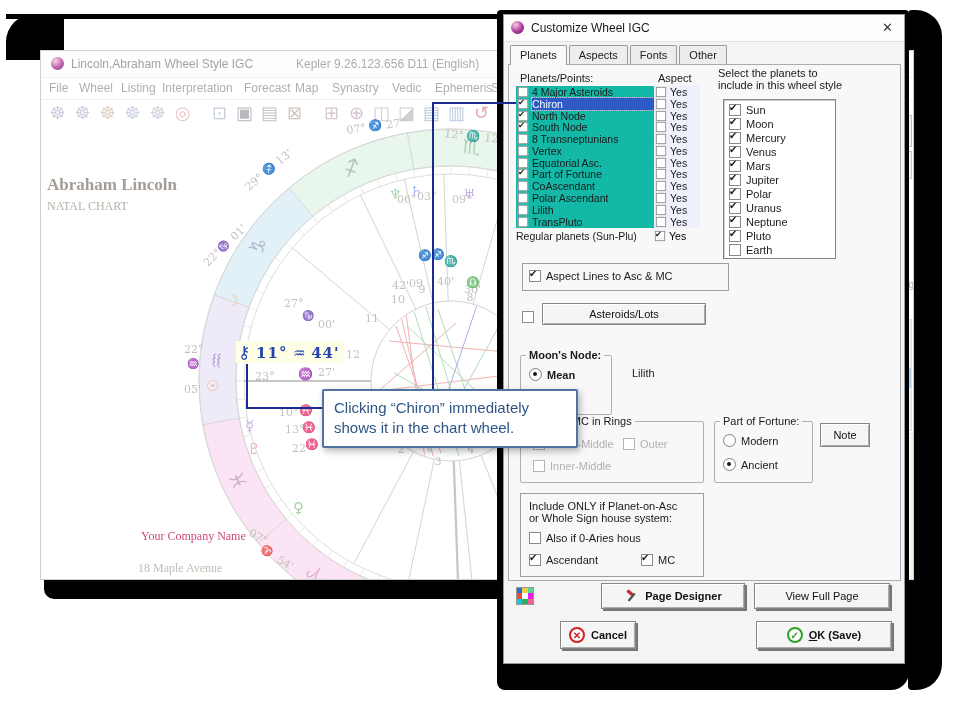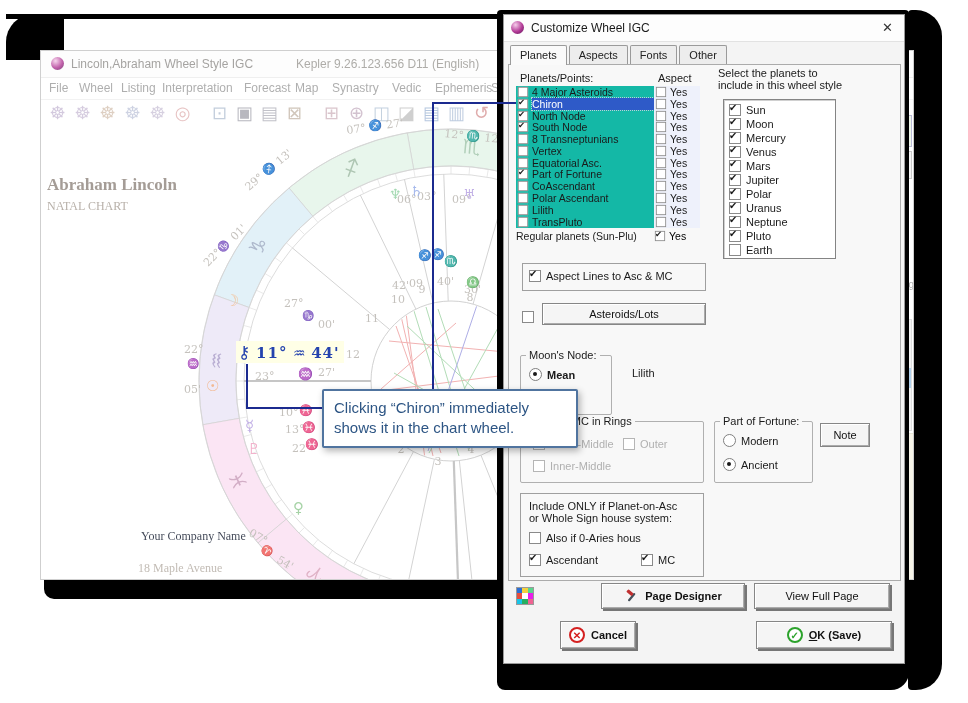--- a/index.html
+++ b/index.html
@@ -27,21 +27,21 @@
   .menu-item{position:absolute;top:4px;font-size:12px;color:#9b9b9b;}
   #mw-toolbar{left:0;top:48px;width:100%;height:28px;display:flex;align-items:center;padding-left:4px;box-sizing:border-box;}
   .tool{width:25px;height:24px;display:flex;align-items:center;justify-content:center;
         font-size:18px;flex:0 0 auto;}
   .tool.gap{margin-left:12px;}
 
   #chart-info{left:6px;top:76px;width:220px;font-family:"Liberation Serif",serif;}
   #ci-name{font-size:17px;font-weight:bold;color:#8e847c;margin-top:48px;}
   #ci-type{font-size:12px;color:#a59c93;margin-top:4px;}
   #ci-lines{margin-top:26px;font-size:12px;color:#a9a19a;line-height:14.6px;}
-  #mw-footer-1{left:100px;top:478px;font-family:"Liberation Serif",serif;font-size:12px;color:#0f172a;}
+  #mw-footer-1{left:100px;top:478px;font-family:"Liberation Serif",serif;font-size:12px;color:#be185d;}
   #mw-footer-2{left:97px;top:510px;font-family:"Liberation Serif",serif;font-size:12px;color:#b3aba2;}
 
   
   #right-strip{left:850px;top:0;width:22px;height:528px;}
   #rs-close{position:absolute;left:6px;top:10px;color:#a8a8a8;font-size:12px;}
   #rs-greenbox{position:absolute;left:4px;top:64px;width:15px;height:30px;background:#ebf3e3;border:1px solid #a9aacd;}
   #rs-arrowbtn{position:absolute;left:4px;top:100px;width:15px;height:26px;background:#f2f2f2;border:1px solid #bcbcbc;
                font-size:9px;color:#8a8a8a;text-align:center;line-height:26px;}
   #rs-prog{position:absolute;left:2px;top:228px;font-size:10px;color:#9d9d9d;}
   #rs-scroll{position:absolute;left:4px;top:268px;width:15px;height:110px;background:#f0f0f0;border:1px solid #d5d5d5;}
@@ -551,32 +551,32 @@
       <div class="plrow">
         <span class="cb on"></span>
         <span>Pluto</span>
       </div>
       <div class="plrow">
         <span class="cb"></span>
         <span>Earth</span>
       </div>
     </div>
 
-  <div class="borderbox" style="left:18px;top:248px;width:182px;height:26px;">
+  <div class="borderbox" style="left:18px;top:248px;width:182px;height:26px;padding-left:23px;">
     <div class="rrow" style="left:6px;top:6px;">
       <span class="cb on"></span>
       <span>Aspect Lines to Asc &amp; MC</span>
     </div>
   </div>
 
   <span class="cb abs" style="left:18px;top:294px;"></span>
   <button class="btn" style="left:38px;top:288px;width:164px;height:22px;">Asteroids/Lots</button>
 
   <div class="groupbox" style="left:16px;top:340px;width:90px;height:58px;">
-    <span class="gb-label" style="font-weight:normal;">Moon's Node:</span>
+    <span class="gb-label" style="font-weight:bold;">Moon's Node:</span>
     <div id="node-options">
         <div class="rrow" style="left: 8px; top: 12px; font-weight: bold;">
           <span class="rb on"></span>
           <span>Mean</span>
         </div>
         <div class="rrow" style="left: 8px; top: 34px;">
           <span class="rb"></span>
           <span>True</span>
         </div>
       </div>

